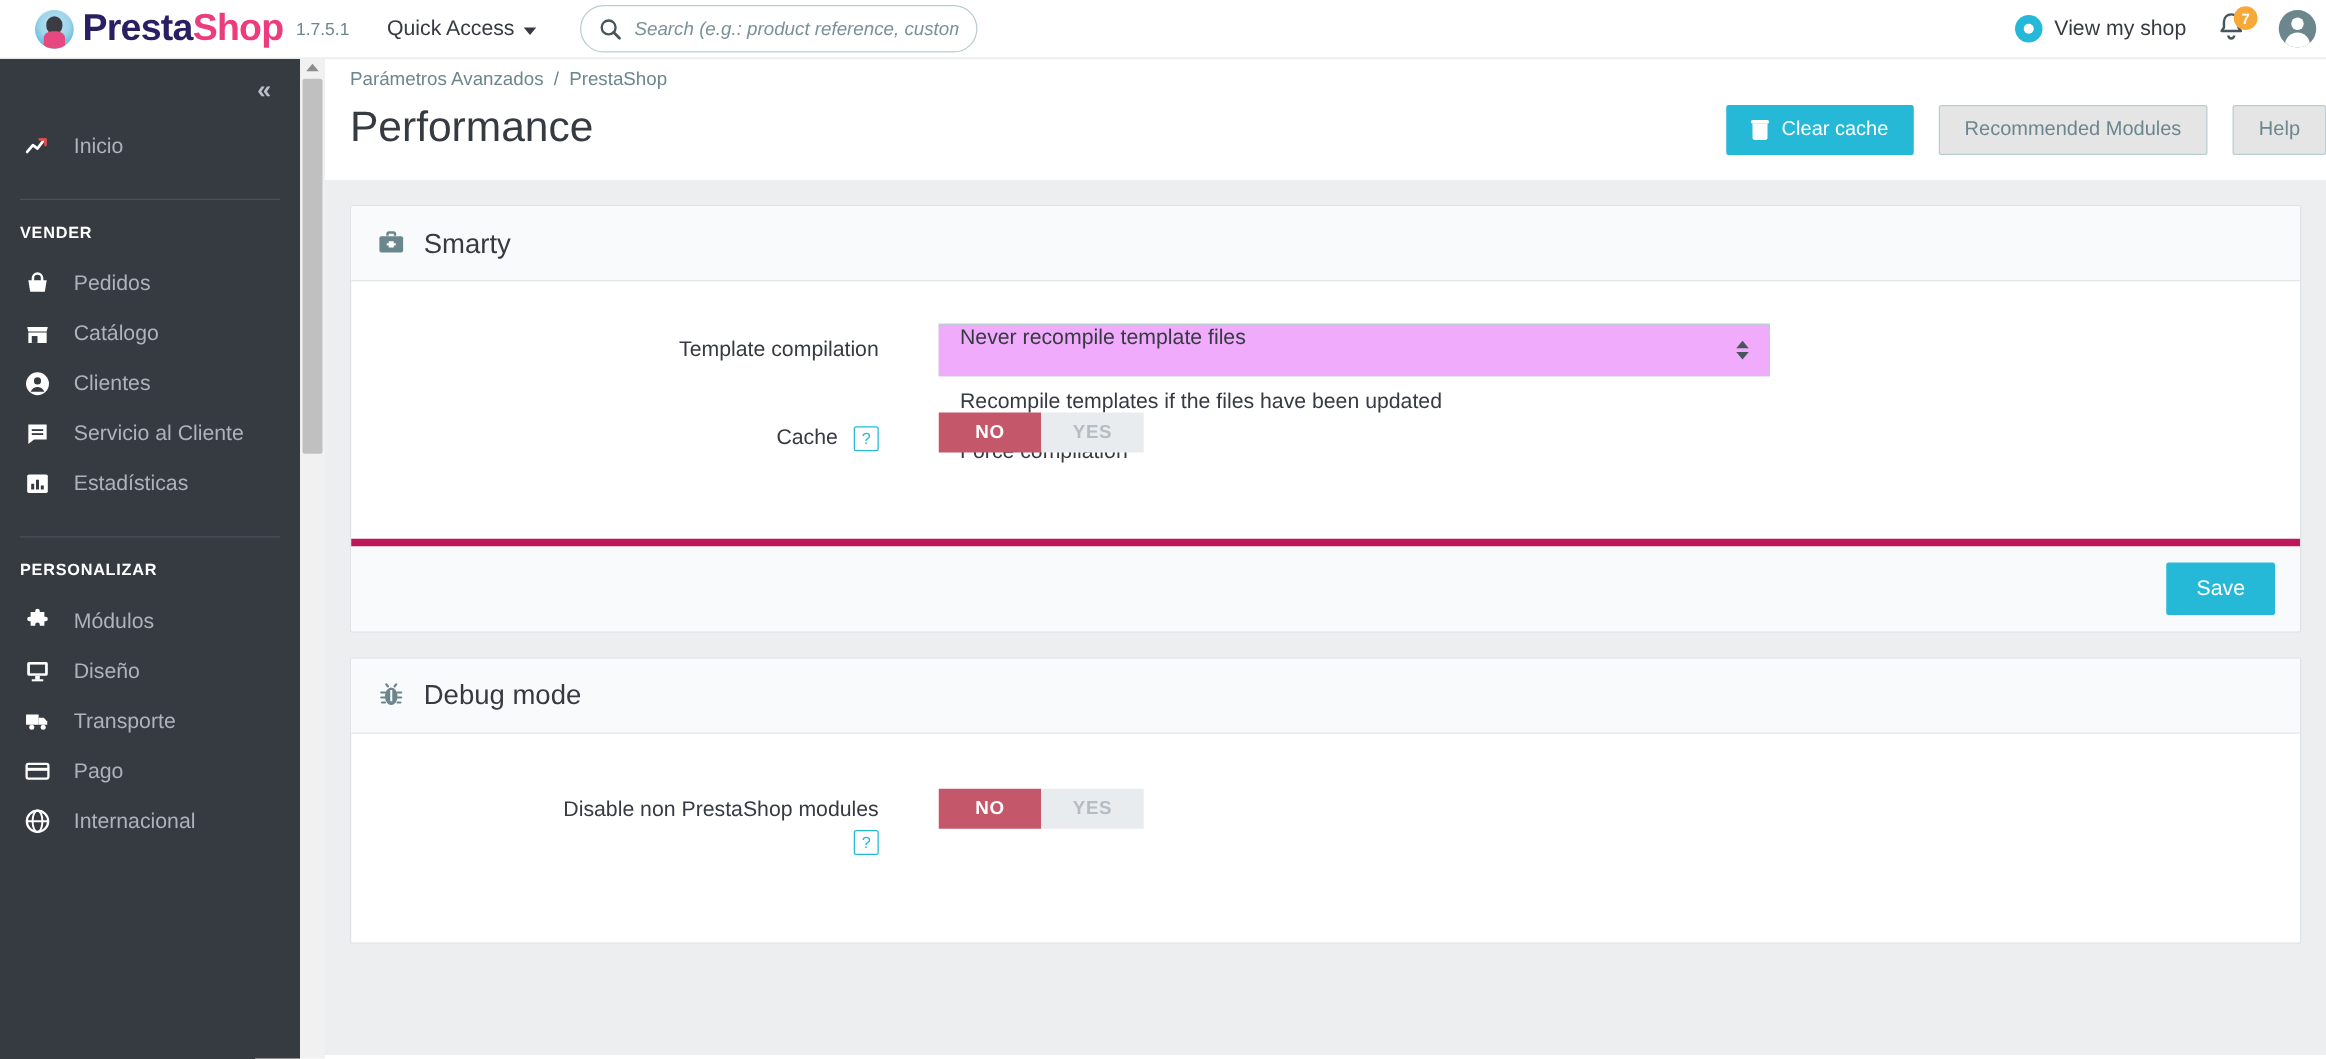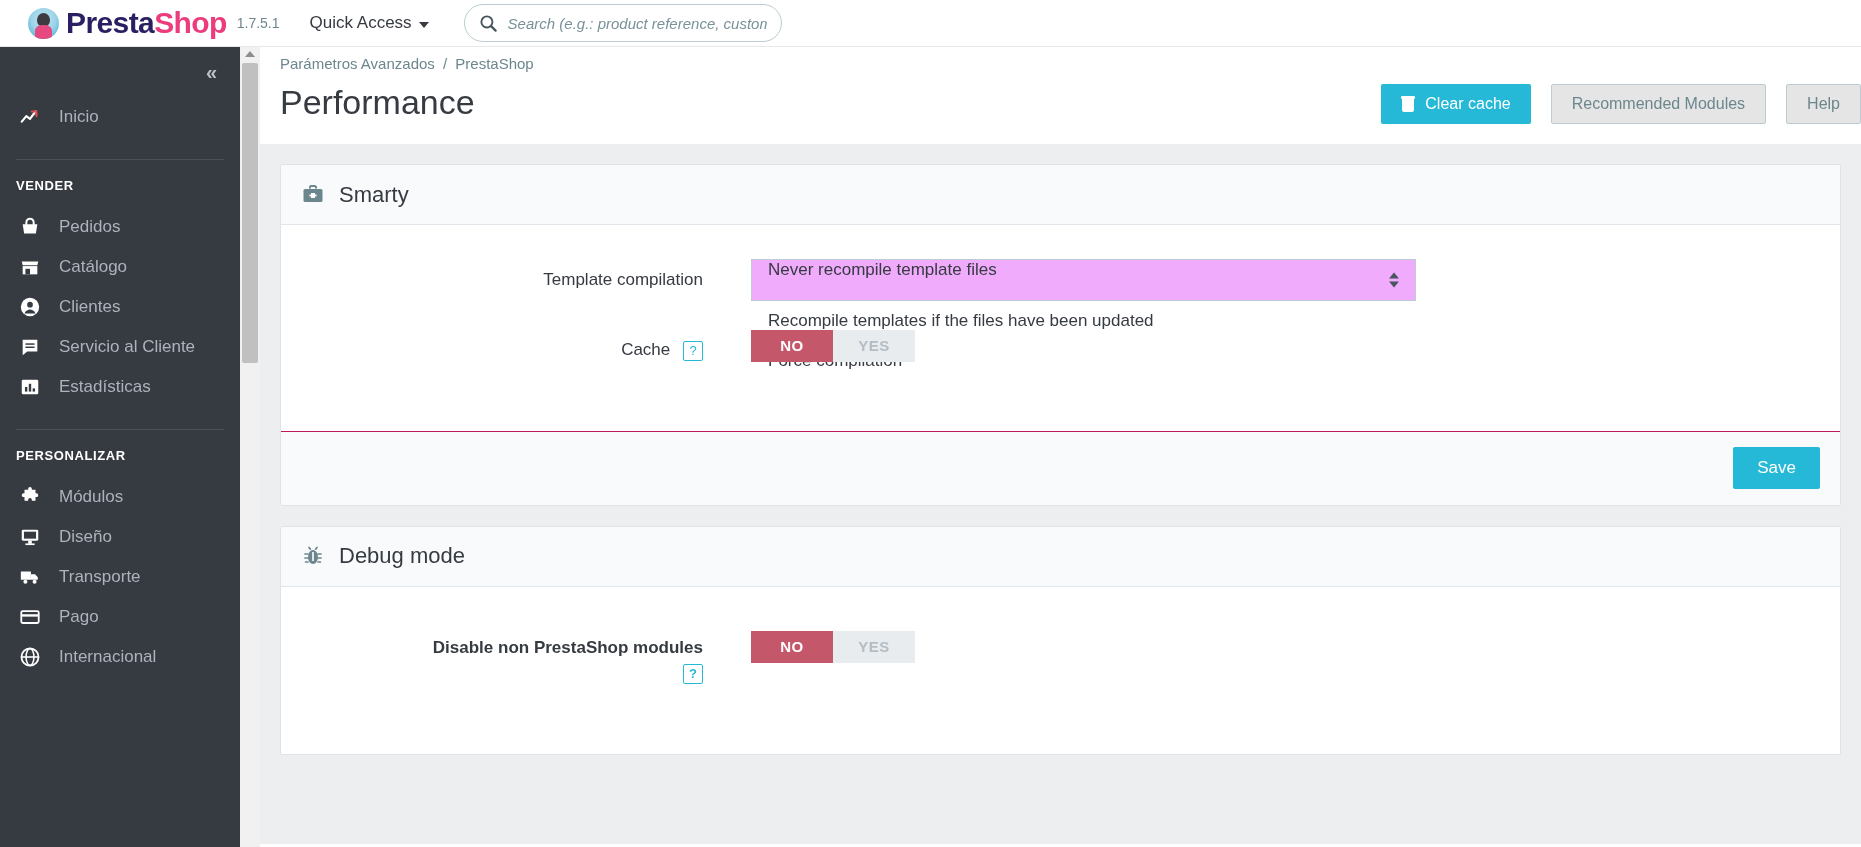--- a/index.html
+++ b/index.html
@@ -170,21 +170,21 @@
   }
   .card-head {
     background: #f9fafb; border-bottom: 1px solid #e2e6ea;
     height: 60px; display: flex; align-items: center; gap: 14px; padding-left: 20px;
   }
   .card-head .h {
     font-size: 22px; color: #363a41;
   }
   .card-body { padding: 34px 20px 40px 20px; position: relative; }
   .card-foot {
-    border-top: 1px solid #be185d; background: #f9fafb;
+    border-top: 6px solid #be185d; background: #f9fafb;
     height: 74px; display: flex; align-items: center; justify-content: flex-end;
     padding-right: 20px;
   }
   .btn-save {
     background: #25b9d7; color: #fff; height: 42px;
     display: inline-flex; align-items: center; padding: 0 24px;
     font-size: 17px; border-radius: 2px;
   }
 
   .form-row { display: flex; align-items: flex-start; margin-bottom: 28px; }
@@ -246,20 +246,36 @@
   </div>
 
   <div class="search-wrap">
     <svg class="s-ico" width="19" height="19" viewBox="0 0 24 24">
       <circle cx="10" cy="10" r="7" fill="none" stroke="#47555c" stroke-width="2.4"></circle>
       <line x1="15" y1="15" x2="21" y2="21" stroke="#47555c" stroke-width="2.8" stroke-linecap="round"></line>
     </svg>
     <input class="search-input" type="text" placeholder="Search (e.g.: product reference, custome" style="">
   </div>
 
+  <div class="header-right">
+    <div class="view-shop">
+      <span class="eye-dot">
+          <i></i>
+        </span>
+      <span>View my shop</span>
+    </div>
+    <div class="bell-wrap">
+      <svg width="28" height="28" viewBox="0 0 24 24">
+        <path d="M12 3c-3 0-5 2.2-5 5v4l-1.6 2.4h13.2L17 12V8c0-2.8-2-5-5-5z" fill="none" stroke="#47555c" stroke-width="1.7" stroke-linejoin="round"></path>
+        <path d="M10 17.5a2 2 0 0 0 4 0" fill="none" stroke="#47555c" stroke-width="1.7"></path>
+      </svg>
+      <span class="badge">7</span>
+    </div>
+    <div class="avatar-circle"></div>
+  </div>
 </div>
 
 <div class="sidebar">
   <div class="collapse-row">
     <span class="collapse-chevrons">«</span>
   </div>
 
   <div class="nav-item">
     <span class="ico">
       <svg width="22" height="22" viewBox="0 0 24 24">
@@ -466,21 +482,21 @@
             <ellipse cx="12" cy="13" rx="5" ry="7" fill="#6c868e"></ellipse>
             <path d="M9.4 5.2 8 3.4M14.6 5.2 16 3.4M7 10H4M7 14H4M7 18H4.6M17 10h3M17 14h3M17 18h2.4" stroke="#6c868e" stroke-width="1.7" stroke-linecap="round"></path>
             <rect x="11.2" y="8" width="1.6" height="9" fill="#ffffff"></rect>
           </svg>
         </span>
         <span class="h">Debug mode</span>
       </div>
 
       <div class="card-body" style="padding-top:44px;">
         <div class="form-row">
-          <div class="form-label" style="padding-top:4px;font-weight:bold;">
+          <div class="form-label" style="padding-top:4px;">
             <span>Disable non PrestaShop modules</span>
             <br>
             <span class="help-q">?</span>
           </div>
           <div class="form-field">
             <div class="toggle">
               <div class="seg off-on">NO</div>
               <div class="seg on-off">YES</div>
             </div>
           </div>

